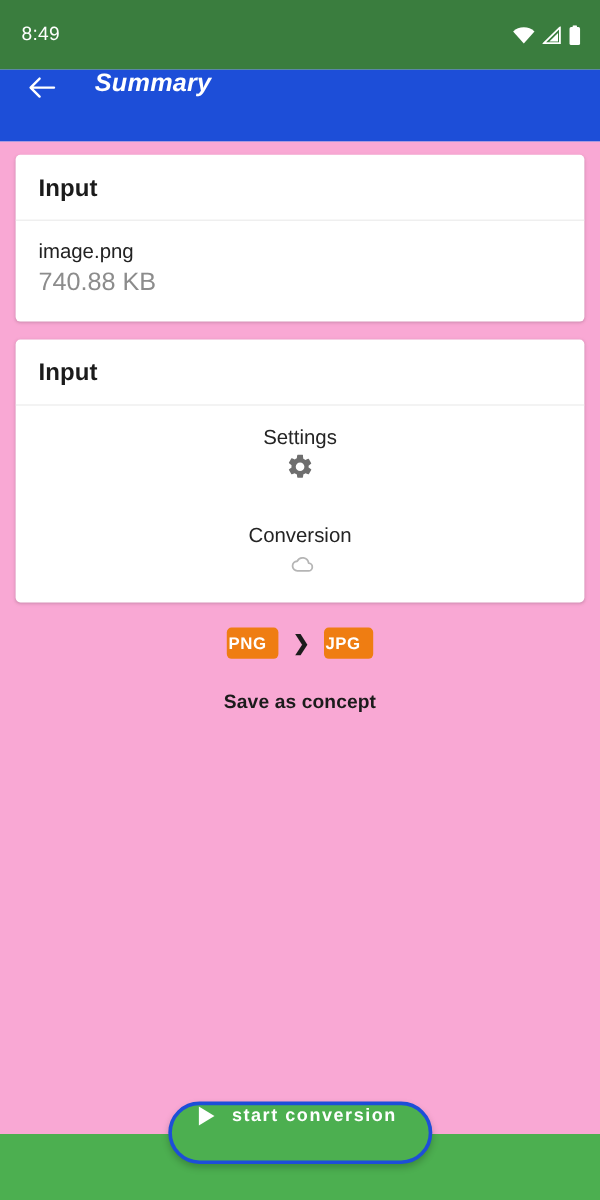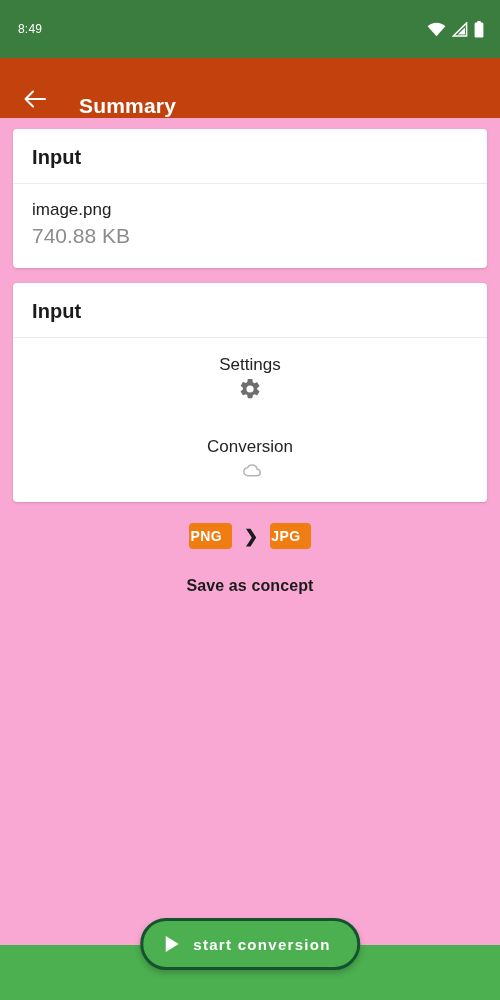--- a/index.html
+++ b/index.html
@@ -29,39 +29,40 @@
     background: #3a7d3e;
     display: flex;
     align-items: center;
     justify-content: space-between;
     padding: 0 16px 0 18px;
     box-sizing: border-box;
     flex: 0 0 auto;
   }
   .status-time {
     color: #ffffff;
-    font-size: 12px;
+    font-size: 16px;
     letter-spacing: 0.2px;
   }
   .status-icons {
     display: flex;
     align-items: center;
     gap: 6px;
   }
   .status-icons svg { display: block; }
 
   
   .app-bar {
     height: 60px;
-    background: #c2410c;
-    display: flex;
-    align-items: flex-end;
+    background: #1d4ed8;
+    display: flex;
+    align-items: flex-start;
     padding-left: 18px;
     box-sizing: border-box;
     flex: 0 0 auto;
+    font-style: italic;
   }
   .back-btn {
     width: 34px;
     height: 34px;
     display: flex;
     align-items: center;
     justify-content: center;
     cursor: pointer;
   }
   .app-title {
@@ -182,24 +183,23 @@
     background: #4caf50;
   }
   .fab-extended {
     position: absolute;
     left: 50%;
     transform: translateX(-50%);
     bottom: 30px;
     height: 52px;
     padding: 0 26px 0 21px;
     background: #4caf50;
-    border: 3px solid #14532d;
+    border: 3px solid #1d4ed8;
     border-radius: 30px;
     display: flex;
-    align-items: center;
     gap: 13px;
     box-shadow: 0 3px 6px rgba(0,0,0,0.22);
     cursor: pointer;
     box-sizing: border-box;
   }
   .fab-label {
     color: #ffffff;
     font-size: 15px;
     font-weight: bold;
     letter-spacing: 1.3px;

